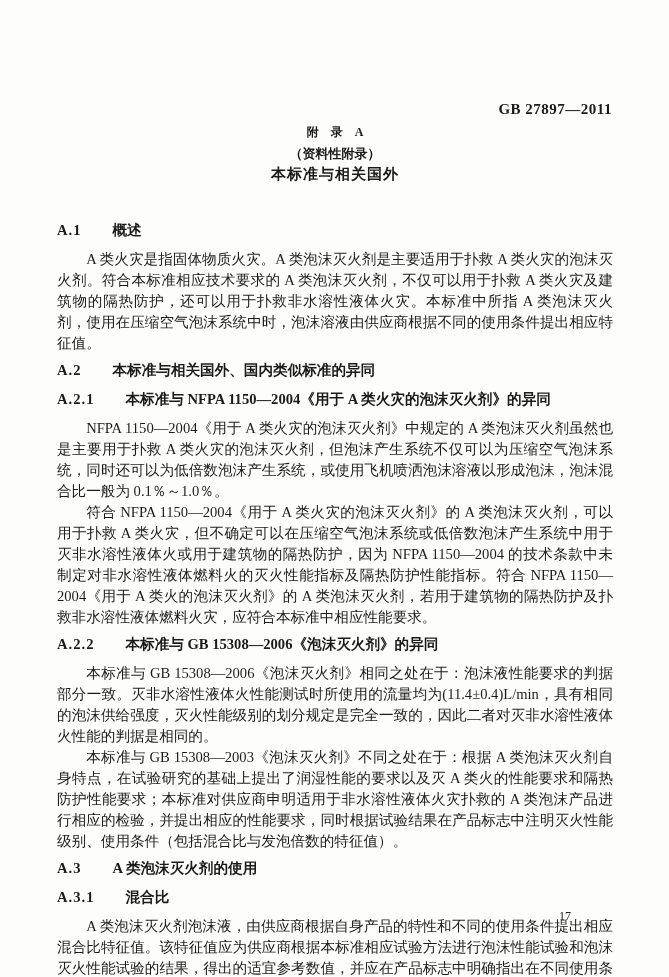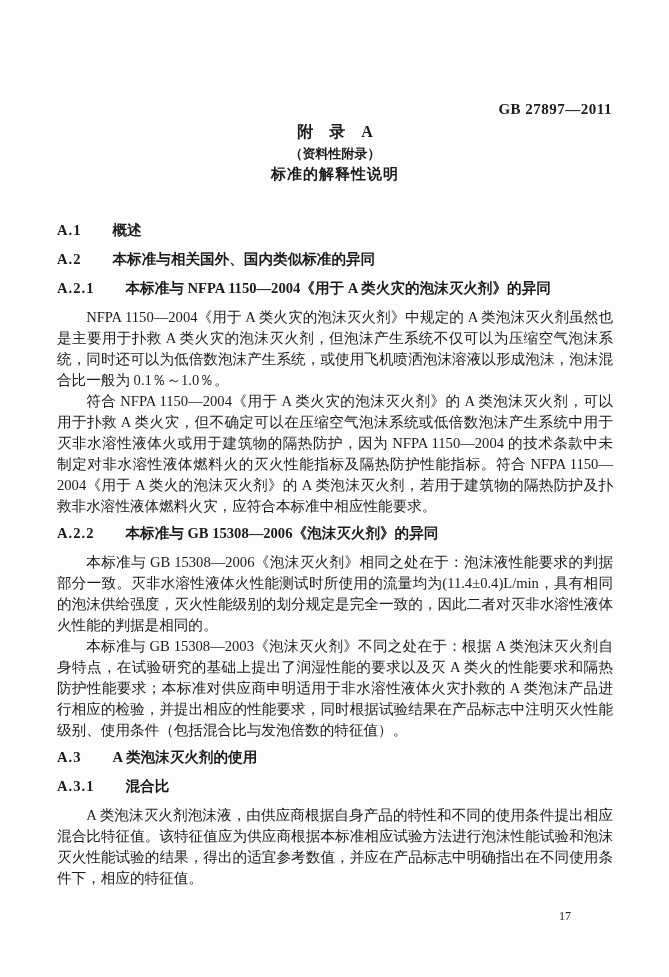--- a/index.html
+++ b/index.html
@@ -28,21 +28,21 @@
   }
   .title-block {
     position: absolute;
     top: 121px;
     left: 57px;
     width: 556px;
     text-align: center;
     font-weight: bold;
   }
   .title-line-1 {
-    font-size: 16px;
+    font-size: 12px;
     line-height: 22px;
   }
   .title-line-2 {
     font-size: 13px;
     line-height: 21px;
   }
   .title-line-3 {
     font-size: 15px;
     line-height: 21px;
     letter-spacing: 1px;
@@ -84,28 +84,29 @@
 </head>
 <body>
 
 <div class="page">
 
   <div class="doc-number">GB 27897—2011</div>
 
   <div class="title-block">
     <div class="title-line-1">附　录　A</div>
     <div class="title-line-2">（资料性附录）</div>
-    <div class="title-line-3">标准的解释性说明</div>
+    <div class="title-line-3">本标准与相关国外</div>
   </div>
 
   <div class="content">
 
     <h2 class="h">
       <span class="num">A.1</span><span class="ht">概述</span>
     </h2>
+    <p class="body-p">A 类火灾是指固体物质火灾。A 类泡沫灭火剂是主要适用于扑救 A 类火灾的泡沫灭火剂。符合本标准相应技术要求的 A 类泡沫灭火剂，不仅可以用于扑救 A 类火灾及建筑物的隔热防护，还可以用于扑救非水溶性液体火灾。本标准中所指 A 类泡沫灭火剂，使用在压缩空气泡沫系统中时，泡沫溶液由供应商根据不同的使用条件提出相应特征值。</p>
 
     <h2 class="h">
       <span class="num">A.2</span><span class="ht">本标准与相关国外、国内类似标准的异同</span>
     </h2>
 
     <h2 class="h">
       <span class="num">A.2.1</span><span class="ht">本标准与 NFPA 1150—2004《用于 A 类火灾的泡沫灭火剂》的异同</span>
     </h2>
     <p class="body-p">NFPA 1150—2004《用于 A 类火灾的泡沫灭火剂》中规定的 A 类泡沫灭火剂虽然也是主要用于扑救 A 类火灾的泡沫灭火剂，但泡沫产生系统不仅可以为压缩空气泡沫系统，同时还可以为低倍数泡沫产生系统，或使用飞机喷洒泡沫溶液以形成泡沫，泡沫混合比一般为 0.1％～1.0％。</p>
     <p class="body-p">符合 NFPA 1150—2004《用于 A 类火灾的泡沫灭火剂》的 A 类泡沫灭火剂，可以用于扑救 A 类火灾，但不确定可以在压缩空气泡沫系统或低倍数泡沫产生系统中用于灭非水溶性液体火或用于建筑物的隔热防护，因为 NFPA 1150—2004 的技术条款中未制定对非水溶性液体燃料火的灭火性能指标及隔热防护性能指标。符合 NFPA 1150—2004《用于 A 类火的泡沫灭火剂》的 A 类泡沫灭火剂，若用于建筑物的隔热防护及扑救非水溶性液体燃料火灾，应符合本标准中相应性能要求。</p>

